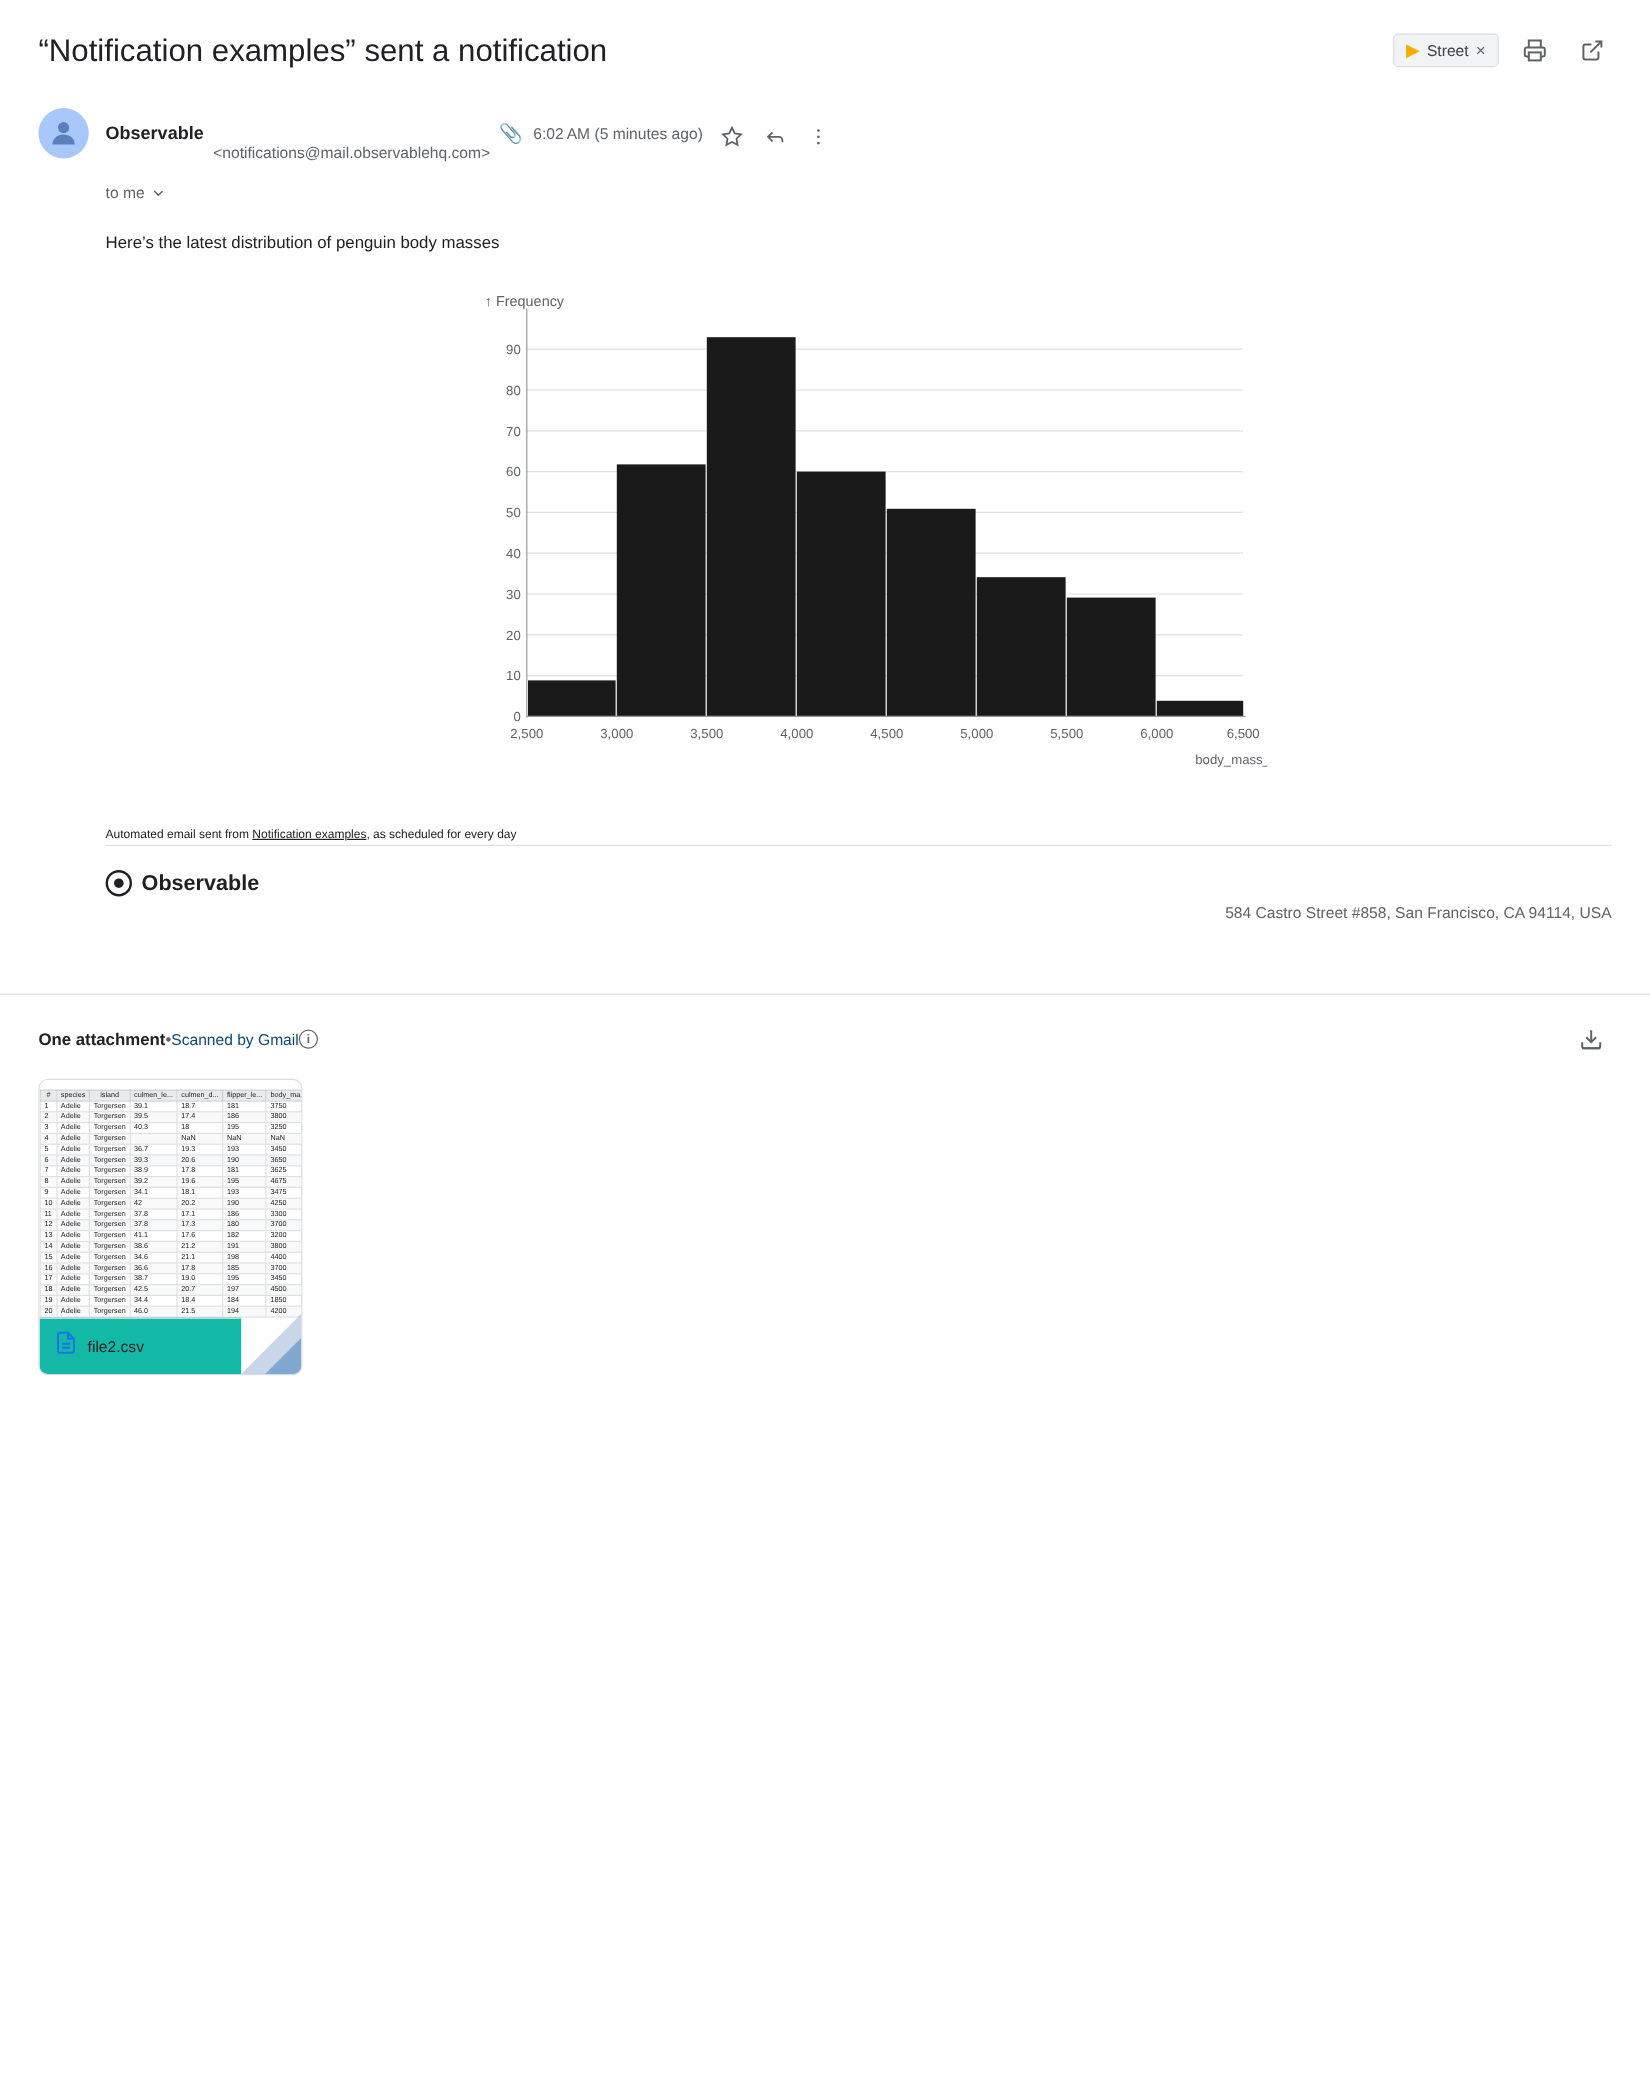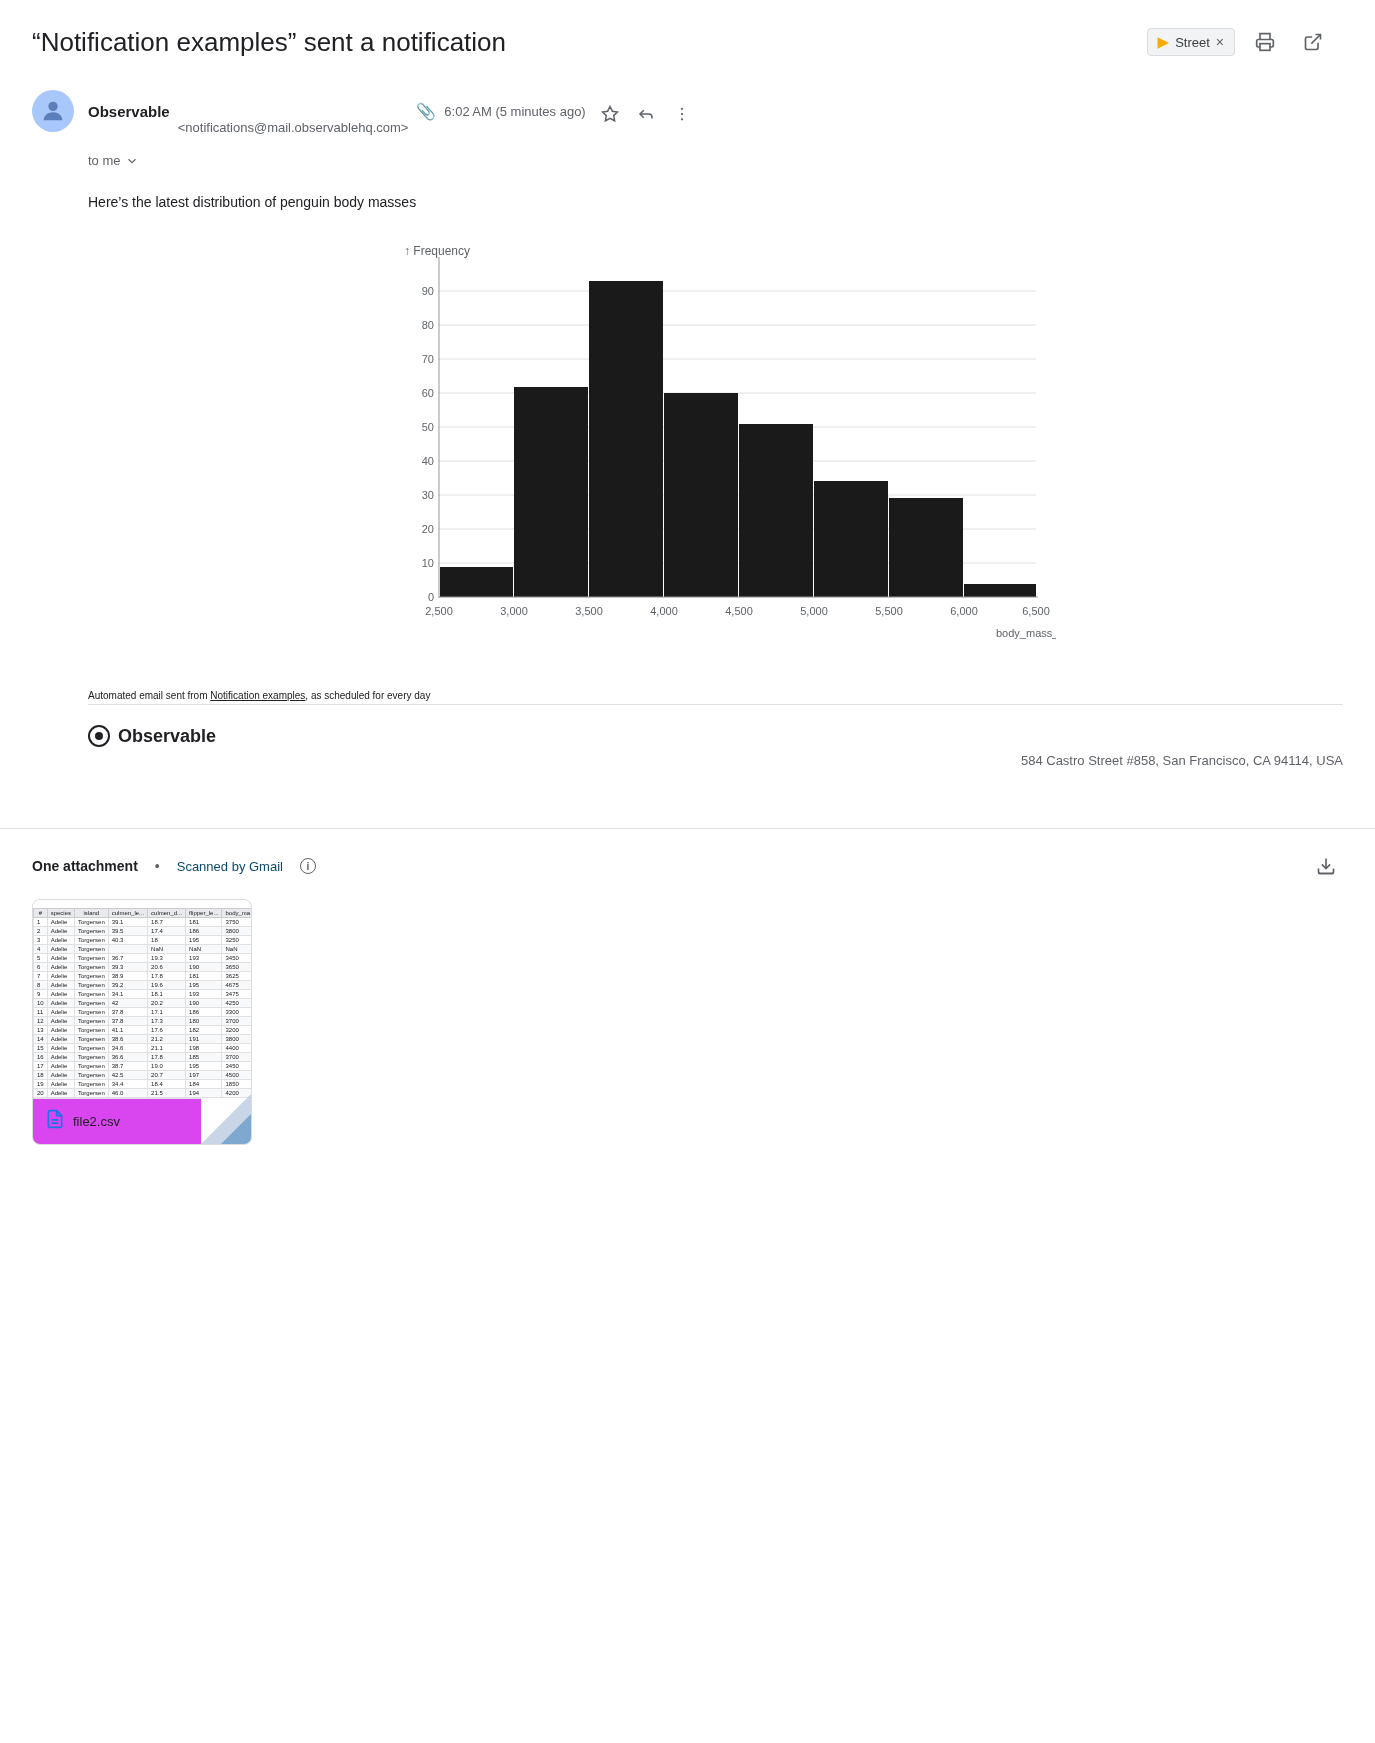--- a/index.html
+++ b/index.html
@@ -10,21 +10,21 @@
       font-size: 14px;
       max-width: 1375px;
       min-height: 1743px;
       padding: 0;
     }
 
     
     .email-header {
       display: flex;
       align-items: center;
-      padding: 24px 44px 16px 32px;
+      padding: 24px 30px 16px 32px;
       gap: 12px;
       border-bottom: none;
     }
     .email-subject {
       font-size: 26px;
       font-weight: 400;
       color: #202124;
       flex: 1;
     }
     .inbox-badge {
@@ -210,21 +210,21 @@
       align-items: center;
       justify-content: space-between;
       margin-bottom: 16px;
     }
     .attachment-title {
       font-size: 14px;
       font-weight: 700;
       color: #202124;
       display: flex;
       align-items: center;
-      gap: 17px;
+      gap: 0;
     }
     .scanned-text {
       font-size: 13px;
       color: #0c4a6e;
       font-weight: 400;
     }
     .info-icon {
       width: 16px;
       height: 16px;
       border: 1.5px solid #5f6368;
@@ -284,21 +284,21 @@
     }
     .csv-table-preview td {
       padding: 1px 3px;
       border: 0.5px solid #e0e0e0;
       white-space: nowrap;
       overflow: hidden;
       text-overflow: ellipsis;
     }
     .csv-table-preview tr:nth-child(even) td { background: #f8f9fa; }
     .file-footer {
-      background: #d946ef;
+      background: #14b8a6;
       padding: 10px 12px;
       display: flex;
       align-items: center;
       gap: 8px;
       border-top: 1px solid #e0e0e0;
     }
     .file-icon {
       color: #1a73e8;
       font-size: 20px;
     }

